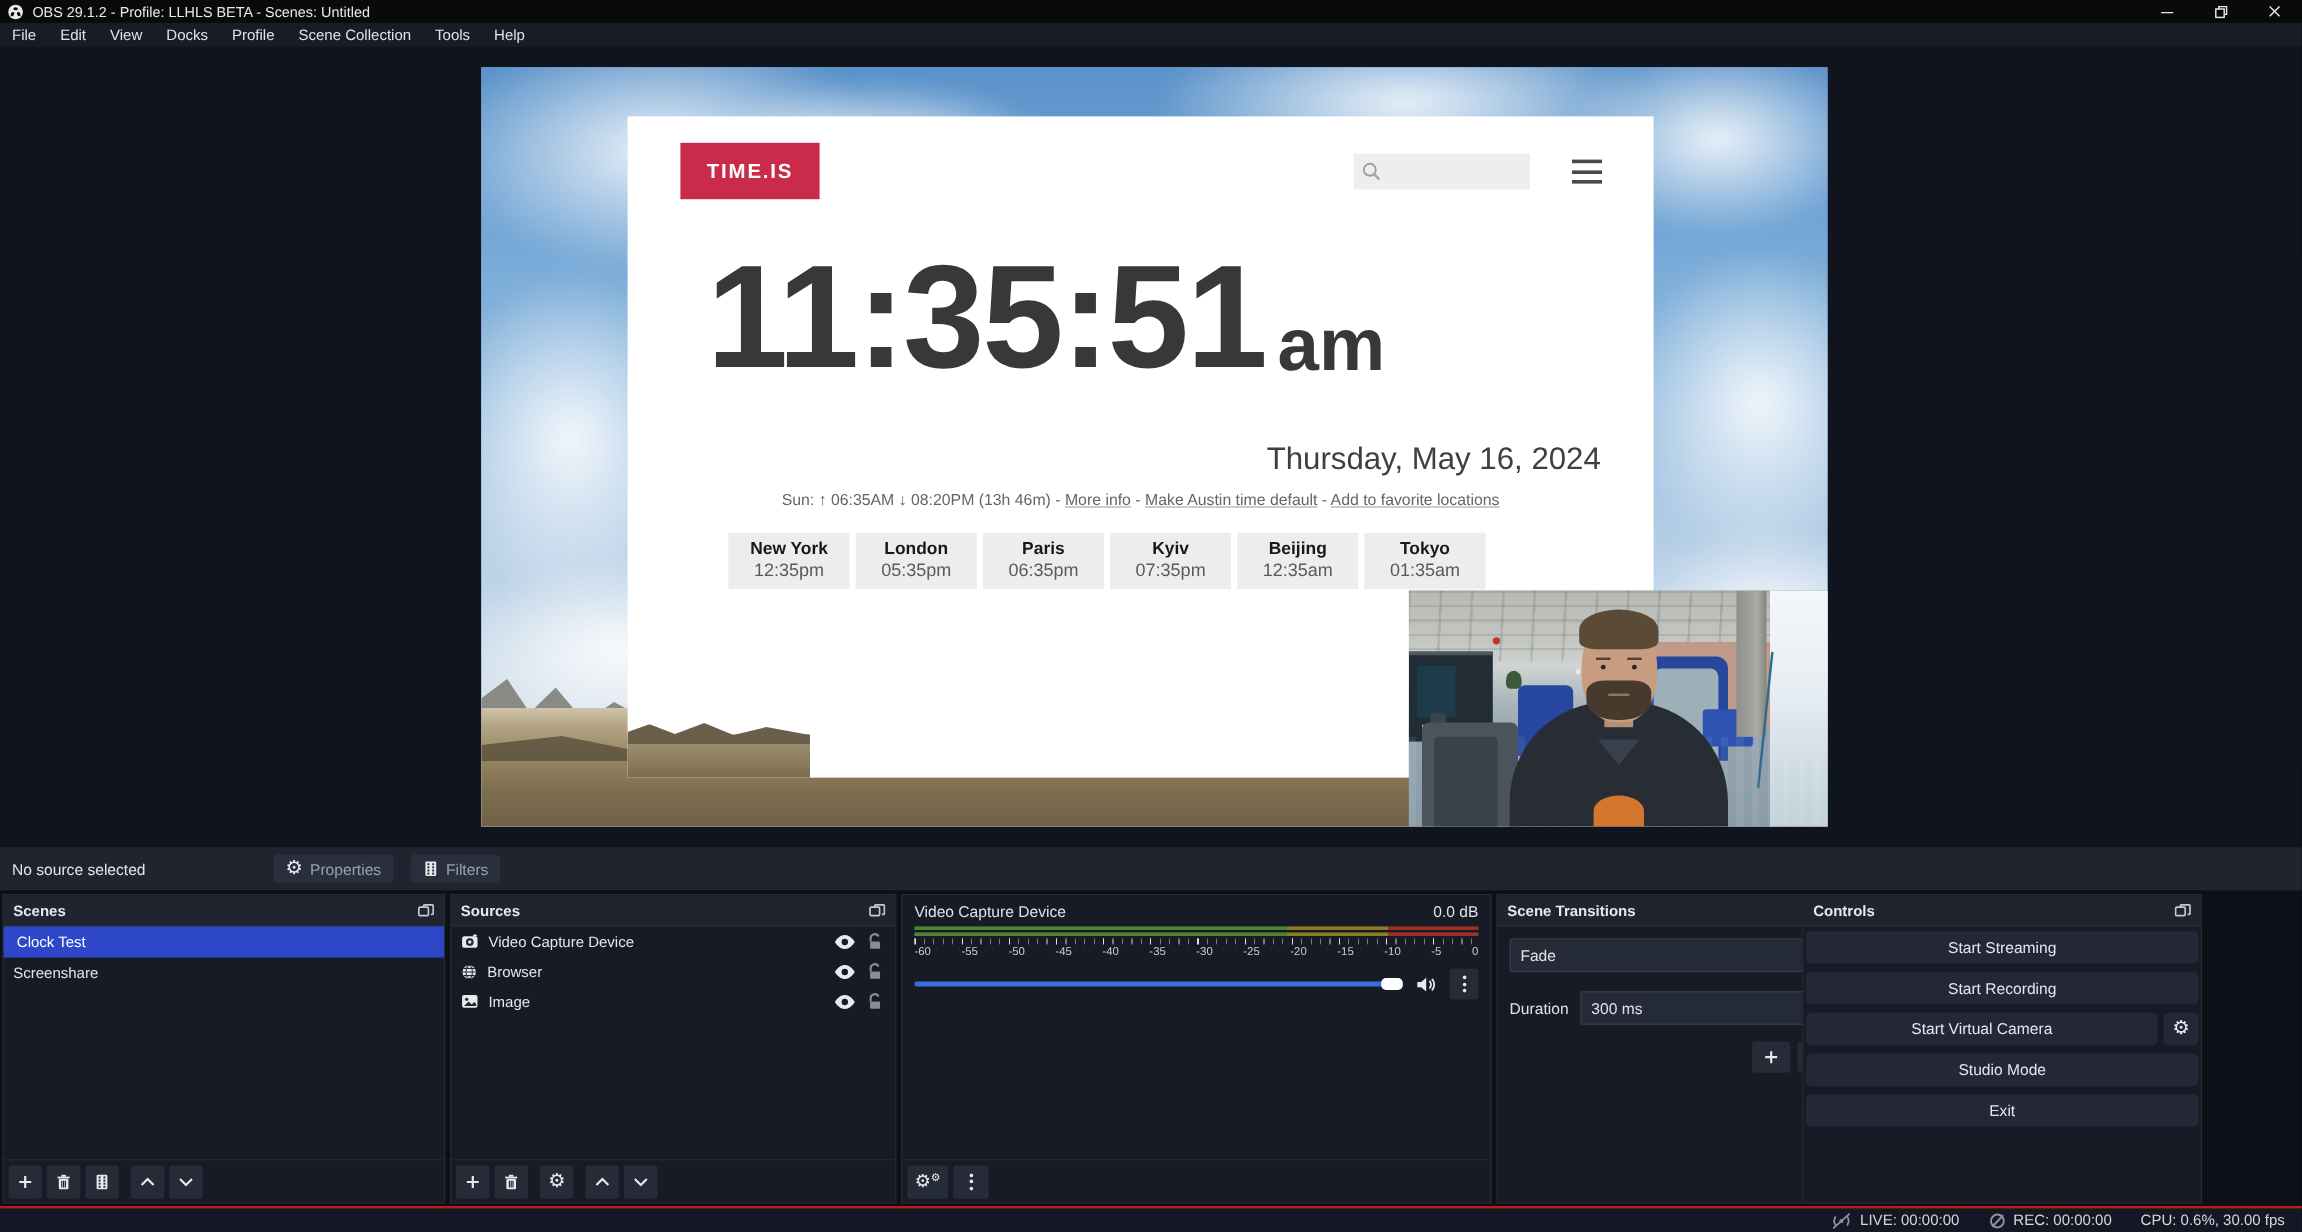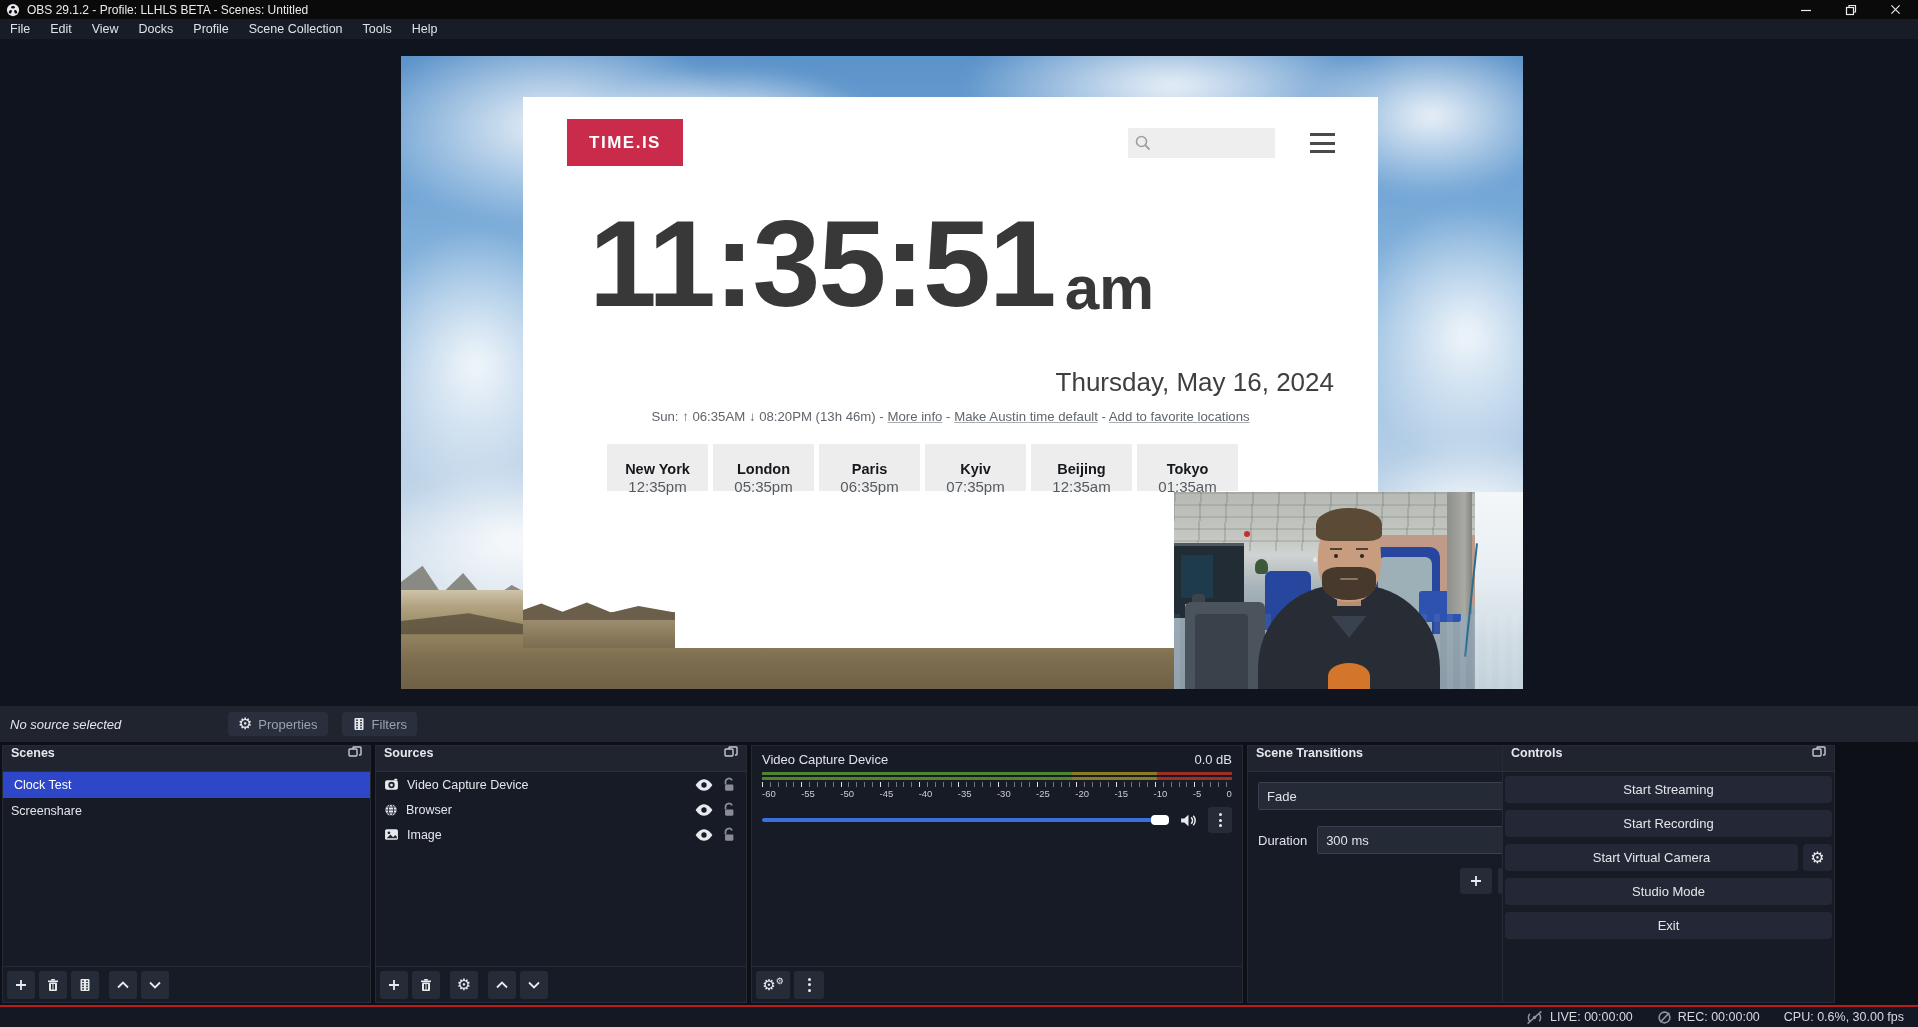--- a/index.html
+++ b/index.html
@@ -44,21 +44,21 @@
   .ti-burger { position:absolute; left:787px; top:36px; width:25px; height:20px; display:flex; flex-direction:column; justify-content:space-between; }
   .ti-burger i { display:block; height:3px; background:#4a4a4a; }
   .ti-heading { position:absolute; left:44px; top:84px; font-size:30px; color:#3c3c3c; white-space:nowrap; }
   .ti-clock { position:absolute; left:66px; top:106px; display:flex; align-items:flex-end; color:#383838; }
   .ti-clock .digits { font-size:122px; font-weight:bold; line-height:1; letter-spacing:-2px; }
   .ti-clock .ampm { font-size:62px; font-weight:bold; line-height:1; margin-left:10px; padding-bottom:6px; }
   .ti-date { position:absolute; right:44px; top:270px; font-size:26px; color:#3f3f3f; }
   .ti-sun { position:absolute; left:0; top:312px; width:100%; text-align:center; font-size:13.2px; color:#60666c; }
   .ti-sun a { color:#60666c; text-decoration:underline; text-decoration-color:#a8adb2; }
   .ti-cities { position:absolute; left:84px; top:347px; display:flex; gap:5px; }
-  .ti-city { width:101px; height:47px; background:#ededed; text-align:center; padding-top:17px; }
+  .ti-city { width:101px; height:47px; background:#ededed; text-align:center; padding-top:6px; }
   .ti-city .cname { font-size:14.5px; font-weight:bold; color:#15181c; }
   .ti-city .ctime { font-size:15px; color:#555b60; margin-top:1px; }
 
   .patch { position:absolute; left:122px; top:556px; width:152px; height:36px; z-index:3;
            background:linear-gradient(180deg,#a5967a 0%,#8d7d5f 60%,#7c6c50 100%); }
   .patch::before { content:""; position:absolute; left:0; top:-14px; width:100%; height:22px; background:#6b5e4a;
            clip-path:polygon(0 100%,0 55%,12% 25%,26% 62%,42% 20%,58% 66%,76% 36%,100% 66%,100% 100%); }
 
   
   .webcam { position:absolute; left:773px; top:436px; width:350px; height:197px; z-index:4; overflow:hidden;
@@ -95,27 +95,27 @@
   .wc-hair { left:40.6%; top:8%; width:18.8%; height:17%; background:#5a4a36; border-radius:50% 50% 20% 20%; }
   .wc-brow { width:12px; height:2px; background:#4e4236; top:28.5%; }
   .wc-eye { width:4px; height:4px; background:#2e2620; border-radius:50%; top:31.5%; }
   .wc-beard { left:42.2%; top:38%; width:15.6%; height:17%; background:#473a2c; border-radius:28% 28% 46% 46%; }
   .wc-mouth { left:47.5%; top:43.5%; width:5%; height:2px; background:#8a7661; border-radius:2px; }
   .wc-bud { left:39.8%; top:33%; width:4px; height:5px; background:#e8e8e8; border-radius:50%; }
 
   
   .srcbar { position:absolute; left:0; top:706px; width:1918px; height:36px; background:#20242f;
             display:flex; align-items:center; padding-left:10px; }
-  .srcbar .status { color:#e3e5ea; font-size:13px; width:218px;font-style:italic; }
+  .srcbar .status { color:#e3e5ea; font-size:13px; width:218px; }
   .srcbar-btn { height:24px; display:flex; align-items:center; gap:6px; background:#2a2f3d; border-radius:4px;
                 padding:0 10px; margin-right:14px; color:#9aa1ac; font-size:13px; }
 
   
   .panel { position:absolute; top:745px; height:258px; background:#171b26; border:1px solid #262a34; }
-  .panel-h { height:26px; background:#20242f; border-bottom:1px solid #2b2f3a; display:flex; align-items:flex-start;
+  .panel-h { height:26px; background:#20242f; border-bottom:1px solid #2b2f3a; display:flex; align-items:center;
              padding:0 8px; color:#e6e8ec; font-size:12.5px; font-weight:bold; }
   .panel-h .pop { margin-left:auto; display:flex; }
   .panel-foot { position:absolute; left:0; bottom:0; width:100%; height:36px; border-top:1px solid #262a34;
                 display:flex; align-items:center; padding:0 4px; gap:4px; }
   .tbtn { width:28px; height:28px; background:#262b38; border-radius:3px; display:flex; align-items:center; justify-content:center; }
   .gear-glyph { color:#e8eaee; font-size:16px; line-height:1; }
 
   .scene-row { height:26px; display:flex; align-items:center; padding-left:8px; color:#e3e6ea; font-size:12.5px; }
   .scene-row.sel { background:#2e46c8; color:#fff;padding-left:11px; }
 

